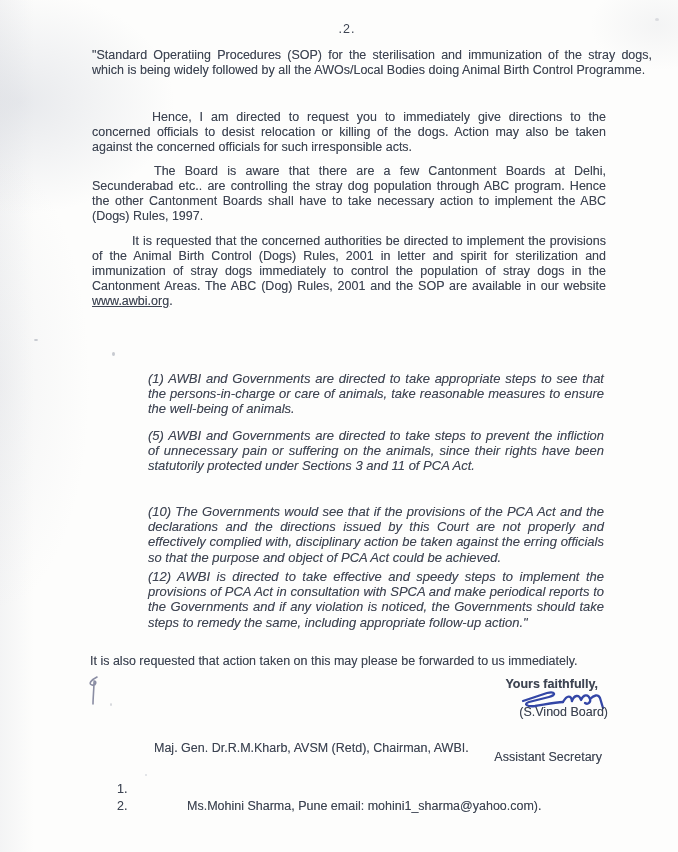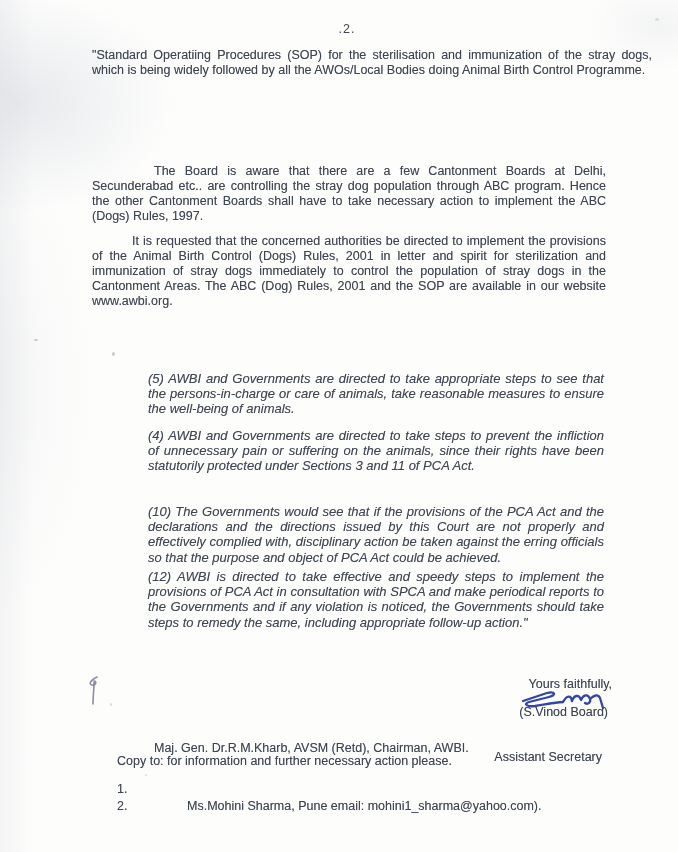--- a/index.html
+++ b/index.html
@@ -33,21 +33,21 @@
     font-size:12.5px;
     text-align:center;
     letter-spacing:1px;
   }
   .quote{
     font-style:italic;
     font-size:13px;
     line-height:15.2px;
     color:#404654;
   }
-  .link{ cursor:pointer; }
+  .link{ text-decoration:underline; cursor:pointer; }
   .closing-line{
     position:absolute;
     font-size:12.5px;
     white-space:nowrap;
     text-shadow:0 0 0.5px rgba(61,68,82,0.45);
   }
   .copy-row{ position:absolute; font-size:12.5px; white-space:nowrap; text-shadow:0 0 0.5px rgba(61,68,82,0.45);}
   .copy-num{ position:absolute; left:117px; }
   .copy-txt{ position:absolute; left:154px; }
   .speck{ position:absolute; background:#9aa0ad; border-radius:50%; opacity:.55; }
@@ -55,59 +55,60 @@
 </style>
 </head>
 <body>
 
 <div class="page">
 
   <div class="pageno" style="left:317px;top:22px;width:60px;">.2.</div>
 
   <div class="blk" style="top:48px;left:92px;width:560px;">"Standard Operatiing Procedures (SOP) for the sterilisation and immunization of the stray dogs, which is being widely followed by all the AWOs/Local Bodies doing Animal Birth Control Programme.</div>
 
+  <div class="blk" style="top:110px;left:92px;width:514px;text-indent:60px;">Hence, I am directed to request you to immediately give directions to the concerned officials to desist relocation or killing of the dogs. Action may also be taken against the concerned officials for such irresponsible acts.</div>
 
   <div class="blk" style="top:164px;left:92px;width:514px;text-indent:62px;">The Board is aware that there are a few Cantonment Boards at Delhi, Secunderabad etc.. are controlling the stray dog population through ABC program. Hence the other Cantonment Boards shall have to take necessary action to implement the ABC (Dogs) Rules, 1997.</div>
 
   <div class="blk" style="top:234px;left:92px;width:514px;text-indent:40px;"><span>It is requested that the concerned authorities be directed to implement the provisions of the Animal Birth Control (Dogs) Rules, 2001 in letter and spirit for sterilization and immunization of stray dogs immediately to control the population of stray dogs in the Cantonment Areas. The ABC (Dog) Rules, 2001 and the SOP are available in our website </span><span class="link">www.awbi.org</span><span>.</span></div>
 
 
-  <div class="blk quote" style="top:371px;left:148px;width:456px;">(5) AWBI and Governments are directed to take appropriate steps to see that the persons-in-charge or care of animals, take reasonable measures to ensure the well-being of animals.</div>
+  <div class="blk quote" style="top:371px;left:148px;width:456px;">(1) AWBI and Governments are directed to take appropriate steps to see that the persons-in-charge or care of animals, take reasonable measures to ensure the well-being of animals.</div>
 
-  <div class="blk quote" style="top:428px;left:148px;width:456px;">(4) AWBI and Governments are directed to take steps to prevent the infliction of unnecessary pain or suffering on the animals, since their rights have been statutorily protected under Sections 3 and 11 of PCA Act.</div>
+  <div class="blk quote" style="top:428px;left:148px;width:456px;">(5) AWBI and Governments are directed to take steps to prevent the infliction of unnecessary pain or suffering on the animals, since their rights have been statutorily protected under Sections 3 and 11 of PCA Act.</div>
 
   <div class="blk quote" style="top:484px;left:148px;width:456px;margin-top:20px;">(10) The Governments would see that if the provisions of the PCA Act and the declarations and the directions issued by this Court are not properly and effectively complied with, disciplinary action be taken against the erring officials so that the purpose and object of PCA Act could be achieved.</div>
 
   <div class="blk quote" style="top:569px;left:148px;width:456px;">(12) AWBI is directed to take effective and speedy steps to implement the provisions of PCA Act in consultation with SPCA and make periodical reports to the Governments and if any violation is noticed, the Governments should take steps to remedy the same, including appropriate follow-up action."</div>
 
+  <div class="blk" style="top:654px;left:90px;width:520px;text-align:left;">It is also requested that action taken on this may please be forwarded to us immediately.</div>
 
   <div style="position:absolute;left:84px;top:674px;width:18px;height:36px;">
     <svg width="18" height="36" viewBox="0 0 18 36">
       <path d="M13 3 C7 6 4 10 8 11 C12 12 13 7 10 7 M10 8 C10 14 9 24 9 30" fill="none" stroke="#8a8da3" stroke-width="1.6" stroke-linecap="round"></path>
     </svg>
   </div>
 
-  <div class="closing-line" style="top:677px;right:66px;">Yours faithfully,</div>
+  <div class="closing-line" style="top:677px;right:80px;font-weight:bold;">Yours faithfully,</div>
 
   <div style="position:absolute;top:686px;right:66px;width:92px;height:24px;">
     <svg width="92" height="24" viewBox="0 0 92 24">
       <g fill="none" stroke="#3346a6" stroke-width="2.3" stroke-linecap="round" stroke-linejoin="round">
         <path d="M3 15 L27 7 C35 5 37 9 29 11 L9 16 C3 18 7 21 15 20 C27 18 36 16 43 16"></path>
         <path d="M43 16 C47 9 51 9 52 15"></path>
         <path d="M52 15 C54 9 59 8 61 14 C63 9 68 7 70 13 C71 16 68 19 65 17"></path>
         <path d="M70 13 C74 9 78 8 80 12 L83 22"></path>
       </g>
     </svg>
   </div>
 
   <div class="closing-line" style="top:705px;right:70px;">(S.Vinod Board)</div>
 
   <div class="closing-line" style="top:750px;right:76px;">Assistant Secretary</div>
 
-  <div class="copy-row" style="top:754px;left:117px;">Copy to: for information and further necessary action please.</div>
 
   <div>
     <div>
       <span class="copy-row copy-num" style="top:782px;">1.</span>
       <span class="copy-row copy-txt" style="top:741px;">Maj. Gen. Dr.R.M.Kharb, AVSM (Retd), Chairman, AWBI.</span>
     </div>
     <div>
       <span class="copy-row copy-num" style="top:799px;">2.</span>
       <span class="copy-row copy-txt" style="top:799px;margin-left:33px;">Ms.Mohini Sharma, Pune email: mohini1_sharma@yahoo.com).</span>
     </div>

